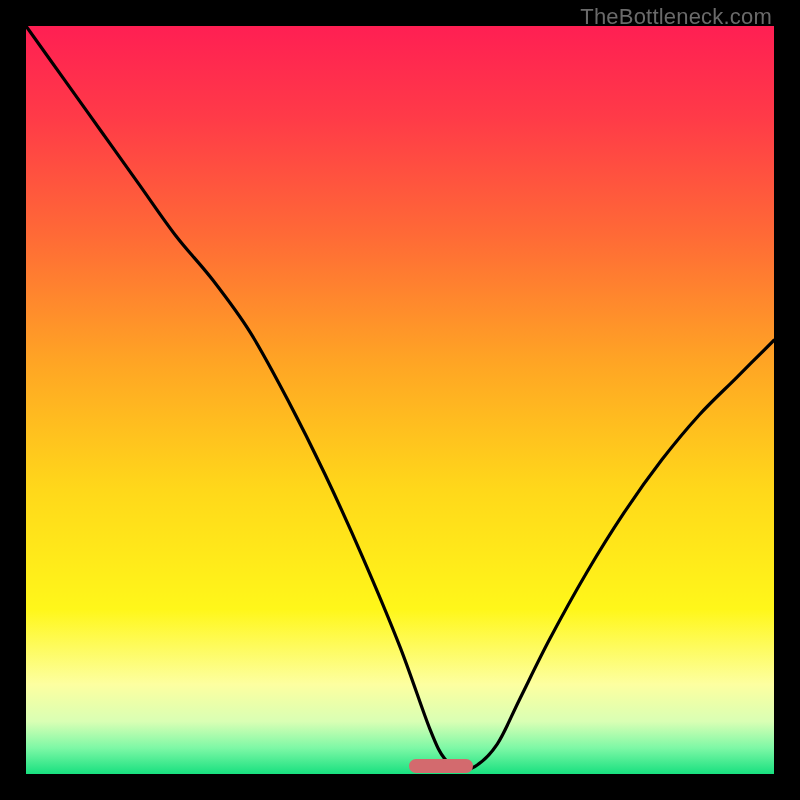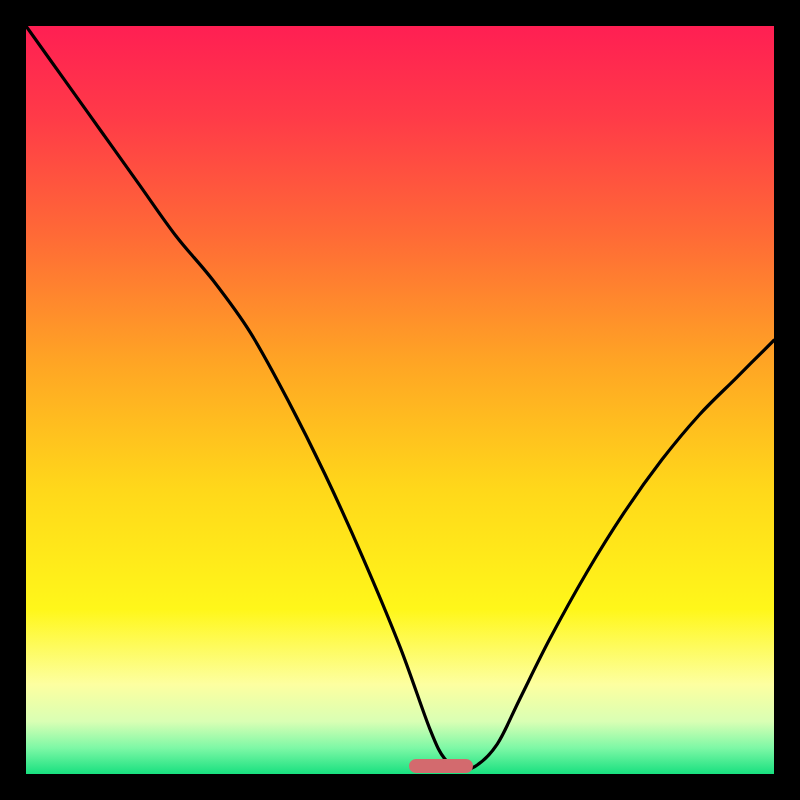--- a/index.html
+++ b/index.html
@@ -50,20 +50,21 @@
     position: absolute;
     height: 14px;
     border-radius: 7px;
   }
 </style>
 </head>
 <body>
 
 <div class="frame">
 
+  <div class="watermark">TheBottleneck.com</div>
 
   <div class="plot-area">
 
     <svg class="gradient-bg" viewBox="0 0 748 748" preserveAspectRatio="none">
       <defs>
         <linearGradient id="bg-grad" x1="0" y1="0" x2="0" y2="1">
             <stop offset="0%" stop-color="#ff1f53"></stop>
             <stop offset="12%" stop-color="#ff3a48"></stop>
             <stop offset="28.000000000000004%" stop-color="#ff6a36"></stop>
             <stop offset="45%" stop-color="#ffa524"></stop>

